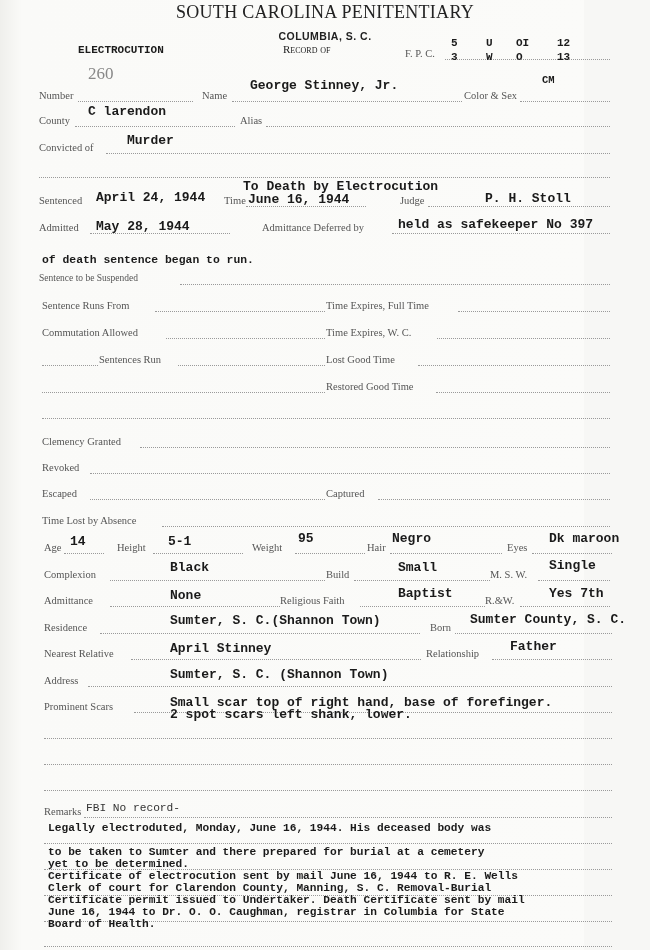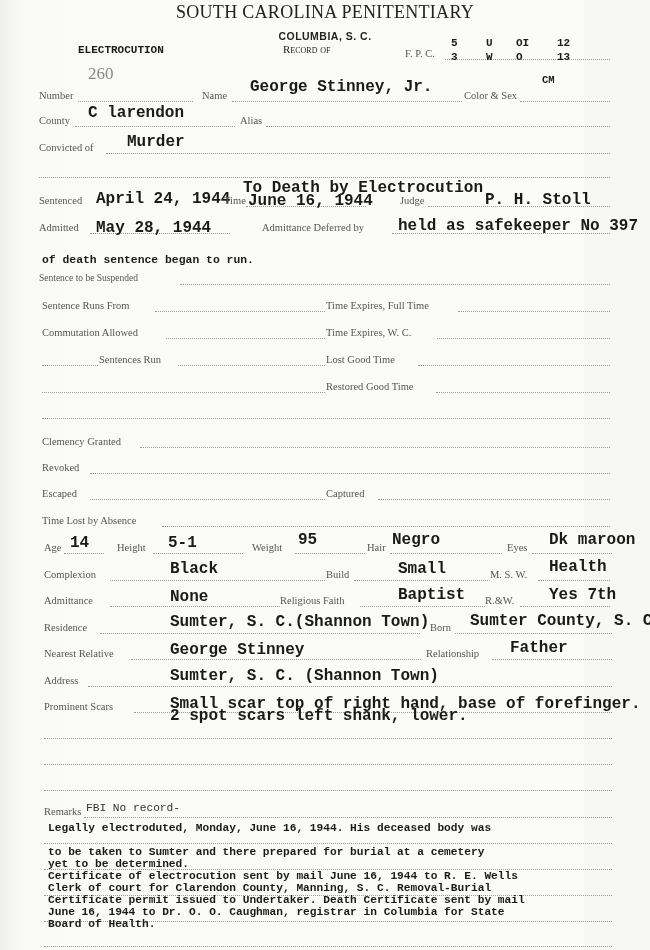--- a/index.html
+++ b/index.html
@@ -21,21 +21,21 @@
     }
     .subtitle {
       font-family: "Liberation Sans", sans-serif; font-size: 10.5px; color: #222;
       font-weight: bold; left: 0; width: 650px; text-align: center; top: 30px; letter-spacing: 0.5px;
     }
     .label { font-family: "Liberation Serif", serif; font-size: 10.5px; color: #555; }
     .dots {
       position: absolute; height: 0;
       border-bottom: 1px dotted #9a9a9a;
     }
-    .val { font-family: "Liberation Mono", monospace; font-weight: bold; font-size: 16px; color: #1a1a1a; }
+    .val { font-family: "Liberation Mono", monospace; font-weight: bold; font-size: 13px; color: #1a1a1a; }
     .record-of { font-family: "Liberation Serif", serif; font-size: 11px; color: #222; font-variant: small-caps; }
     .number-hand { font-family: "Liberation Serif", serif; font-size: 17px; color: #888; }
     .remarks { font-family: "Liberation Mono", monospace; font-weight: bold; font-size: 11.2px; color: #1a1a1a; line-height: 11.6px; }
   </style>
 </head>
 <body>
 
 <div class="page">
 
   <div class="abs title">SOUTH CAROLINA PENITENTIARY</div>
@@ -144,42 +144,42 @@
   <div class="abs val" style="left:549px; top:531px;">Dk maroon</div>
 
   <div class="abs label" style="left:44px; top:569px;">Complexion</div>
   <div class="dots" style="left:110px; width:215px; top:580px;"></div>
   <div class="abs val" style="left:170px; top:560px;">Black</div>
   <div class="abs label" style="left:326px; top:569px;">Build</div>
   <div class="dots" style="left:354px; width:136px; top:580px;"></div>
   <div class="abs val" style="left:398px; top:560px;">Small</div>
   <div class="abs label" style="left:490px; top:569px;">M. S. W.</div>
   <div class="dots" style="left:538px; width:72px; top:580px;"></div>
-  <div class="abs val" style="left:549px; top:558px;">Health</div>
+  <div class="abs val" style="left:549px; top:558px;">Single</div>
 
   <div class="abs label" style="left:44px; top:595px;">Admittance</div>
   <div class="dots" style="left:110px; width:170px; top:606px;"></div>
   <div class="abs val" style="left:170px; top:588px;">None</div>
   <div class="abs label" style="left:280px; top:595px;">Religious Faith</div>
   <div class="dots" style="left:360px; width:125px; top:606px;"></div>
   <div class="abs val" style="left:398px; top:586px;">Baptist</div>
   <div class="abs label" style="left:485px; top:595px;">R.&amp;W.</div>
   <div class="dots" style="left:520px; width:90px; top:606px;"></div>
   <div class="abs val" style="left:549px; top:586px;">Yes 7th</div>
 
   <div class="abs label" style="left:44px; top:622px;">Residence</div>
   <div class="dots" style="left:100px; width:320px; top:633px;"></div>
   <div class="abs val" style="left:170px; top:613px;">Sumter, S. C.(Shannon Town)</div>
   <div class="abs label" style="left:430px; top:622px;">Born</div>
   <div class="dots" style="left:455px; width:157px; top:633px;"></div>
   <div class="abs val" style="left:470px; top:612px;">Sumter County, S. C.</div>
 
   <div class="abs label" style="left:44px; top:648px;">Nearest Relative</div>
   <div class="dots" style="left:131px; width:290px; top:659px;"></div>
-  <div class="abs val" style="left:170px; top:641px;">George Stinney</div>
+  <div class="abs val" style="left:170px; top:641px;">April Stinney</div>
   <div class="abs label" style="left:426px; top:648px;">Relationship</div>
   <div class="dots" style="left:492px; width:120px; top:659px;"></div>
   <div class="abs val" style="left:510px; top:639px;">Father</div>
 
   <div class="abs label" style="left:44px; top:675px;">Address</div>
   <div class="dots" style="left:88px; width:524px; top:686px;"></div>
   <div class="abs val" style="left:170px; top:667px;">Sumter, S. C. (Shannon Town)</div>
 
   <div class="abs label" style="left:44px; top:701px;">Prominent Scars</div>
   <div class="dots" style="left:134px; width:478px; top:712px;"></div>

